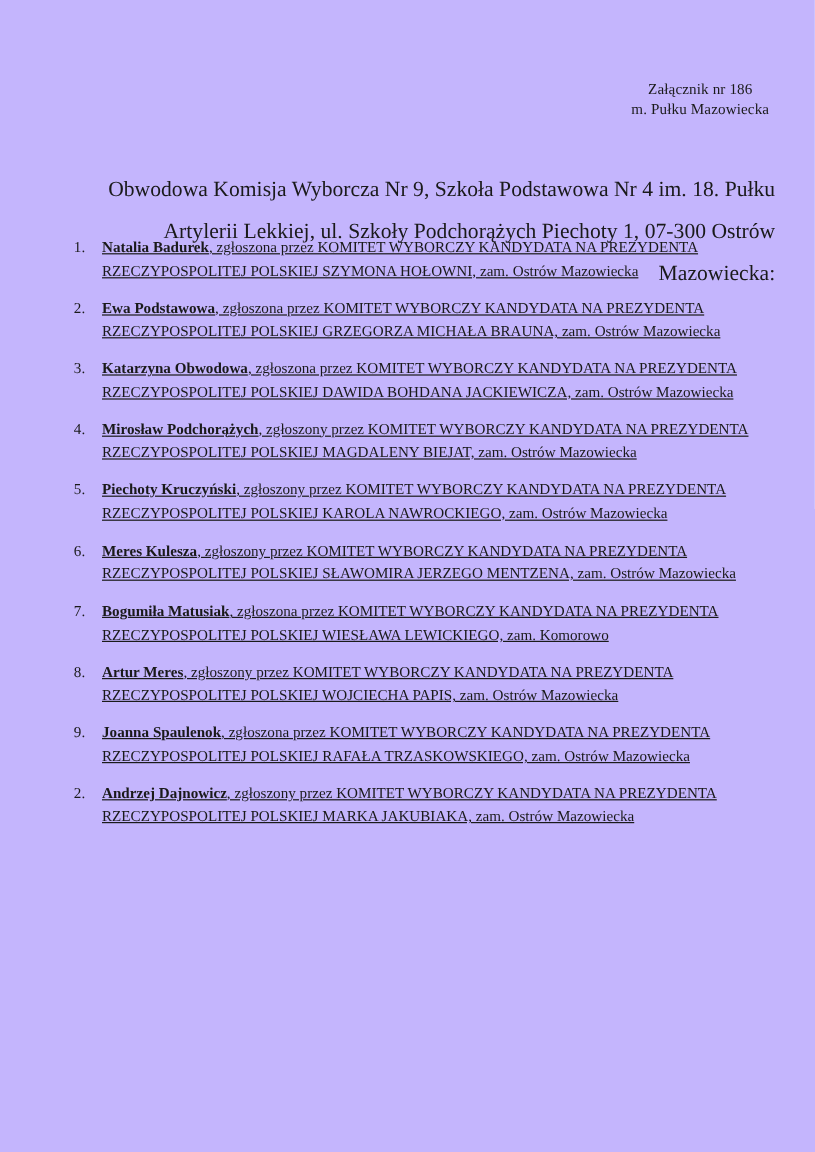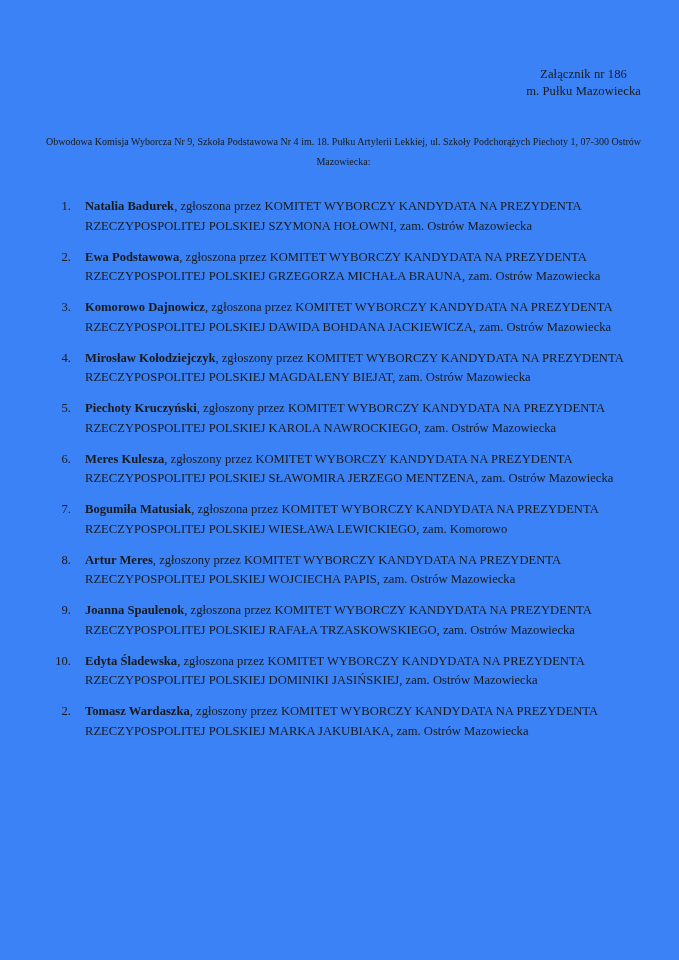--- a/index.html
+++ b/index.html
@@ -15,21 +15,21 @@
     color: #1a1a1a;
     -webkit-font-smoothing: antialiased;
     overflow: hidden;
   }
   .page {
     position: relative;
     width: 679px;
     height: 960px;
     box-sizing: border-box;
     padding: 0;
-    background: #3b82f6;
+    background: #c4b5fd;
   }
 
   
   .doc-header {
     position: absolute;
     top: 66px;
     right: 38px;
     text-align: center;
     line-height: 1.35;
     font-size: 12.6px;
@@ -39,23 +39,23 @@
     display: block;
     white-space: nowrap;
   }
 
   
   .intro {
     position: absolute;
     top: 122px;
     left: 41px;
     width: 605px;
-    font-size: 10px;
+    font-size: 18px;
     line-height: 1.95;
-    text-align: center;
+    text-align: right;
     letter-spacing: 0.02px;
   }
 
   
   .candidate-list {
     position: absolute;
     top: 197px;
     left: 41px;
     width: 605px;
     list-style: none;
@@ -74,20 +74,21 @@
   .candidate-item .item-number {
     position: absolute;
     left: 0;
     top: 0;
     width: 30px;
     text-align: right;
     font-size: 12.6px;
   }
   .candidate-item .item-body {
     display: block;
+    text-decoration: underline;
   }
   .candidate-item .cand-name {
     font-weight: bold;
   }
   .candidate-item .cand-rest {
     font-weight: normal;
   }
 </style>
 </head>
 <body>
@@ -105,25 +106,25 @@
       <li class="candidate-item">
         <span class="item-number">1.</span>
         <span class="item-body"><span class="cand-name">Natalia Badurek</span><span class="cand-rest">, zgłoszona przez KOMITET WYBORCZY KANDYDATA NA PREZYDENTA RZECZYPOSPOLITEJ POLSKIEJ SZYMONA HOŁOWNI, zam. Ostrów Mazowiecka</span></span>
       </li>
       <li class="candidate-item">
         <span class="item-number">2.</span>
         <span class="item-body"><span class="cand-name">Ewa Podstawowa</span><span class="cand-rest">, zgłoszona przez KOMITET WYBORCZY KANDYDATA NA PREZYDENTA RZECZYPOSPOLITEJ POLSKIEJ GRZEGORZA MICHAŁA BRAUNA, zam. Ostrów Mazowiecka</span></span>
       </li>
       <li class="candidate-item">
         <span class="item-number">3.</span>
-        <span class="item-body"><span class="cand-name">Komorowo Dajnowicz</span><span class="cand-rest">, zgłoszona przez KOMITET WYBORCZY KANDYDATA NA PREZYDENTA RZECZYPOSPOLITEJ POLSKIEJ DAWIDA BOHDANA JACKIEWICZA, zam. Ostrów Mazowiecka</span></span>
+        <span class="item-body"><span class="cand-name">Katarzyna Obwodowa</span><span class="cand-rest">, zgłoszona przez KOMITET WYBORCZY KANDYDATA NA PREZYDENTA RZECZYPOSPOLITEJ POLSKIEJ DAWIDA BOHDANA JACKIEWICZA, zam. Ostrów Mazowiecka</span></span>
       </li>
       <li class="candidate-item">
         <span class="item-number">4.</span>
-        <span class="item-body"><span class="cand-name">Mirosław Kołodziejczyk</span><span class="cand-rest">, zgłoszony przez KOMITET WYBORCZY KANDYDATA NA PREZYDENTA RZECZYPOSPOLITEJ POLSKIEJ MAGDALENY BIEJAT, zam. Ostrów Mazowiecka</span></span>
+        <span class="item-body"><span class="cand-name">Mirosław Podchorążych</span><span class="cand-rest">, zgłoszony przez KOMITET WYBORCZY KANDYDATA NA PREZYDENTA RZECZYPOSPOLITEJ POLSKIEJ MAGDALENY BIEJAT, zam. Ostrów Mazowiecka</span></span>
       </li>
       <li class="candidate-item">
         <span class="item-number">5.</span>
         <span class="item-body"><span class="cand-name">Piechoty Kruczyński</span><span class="cand-rest">, zgłoszony przez KOMITET WYBORCZY KANDYDATA NA PREZYDENTA RZECZYPOSPOLITEJ POLSKIEJ KAROLA NAWROCKIEGO, zam. Ostrów Mazowiecka</span></span>
       </li>
       <li class="candidate-item">
         <span class="item-number">6.</span>
         <span class="item-body"><span class="cand-name">Meres Kulesza</span><span class="cand-rest">, zgłoszony przez KOMITET WYBORCZY KANDYDATA NA PREZYDENTA RZECZYPOSPOLITEJ POLSKIEJ SŁAWOMIRA JERZEGO MENTZENA, zam. Ostrów Mazowiecka</span></span>
       </li>
       <li class="candidate-item">
@@ -132,22 +133,18 @@
       </li>
       <li class="candidate-item">
         <span class="item-number">8.</span>
         <span class="item-body"><span class="cand-name">Artur Meres</span><span class="cand-rest">, zgłoszony przez KOMITET WYBORCZY KANDYDATA NA PREZYDENTA RZECZYPOSPOLITEJ POLSKIEJ WOJCIECHA PAPIS, zam. Ostrów Mazowiecka</span></span>
       </li>
       <li class="candidate-item">
         <span class="item-number">9.</span>
         <span class="item-body"><span class="cand-name">Joanna Spaulenok</span><span class="cand-rest">, zgłoszona przez KOMITET WYBORCZY KANDYDATA NA PREZYDENTA RZECZYPOSPOLITEJ POLSKIEJ RAFAŁA TRZASKOWSKIEGO, zam. Ostrów Mazowiecka</span></span>
       </li>
       <li class="candidate-item">
-        <span class="item-number">10.</span>
-        <span class="item-body"><span class="cand-name">Edyta Śladewska</span><span class="cand-rest">, zgłoszona przez KOMITET WYBORCZY KANDYDATA NA PREZYDENTA RZECZYPOSPOLITEJ POLSKIEJ DOMINIKI JASIŃSKIEJ, zam. Ostrów Mazowiecka</span></span>
-      </li>
-      <li class="candidate-item">
         <span class="item-number">2.</span>
-        <span class="item-body"><span class="cand-name">Tomasz Wardaszka</span><span class="cand-rest">, zgłoszony przez KOMITET WYBORCZY KANDYDATA NA PREZYDENTA RZECZYPOSPOLITEJ POLSKIEJ MARKA JAKUBIAKA, zam. Ostrów Mazowiecka</span></span>
+        <span class="item-body"><span class="cand-name">Andrzej Dajnowicz</span><span class="cand-rest">, zgłoszony przez KOMITET WYBORCZY KANDYDATA NA PREZYDENTA RZECZYPOSPOLITEJ POLSKIEJ MARKA JAKUBIAKA, zam. Ostrów Mazowiecka</span></span>
       </li>
     </ol>
 
 </div>
 
 </body></html>

